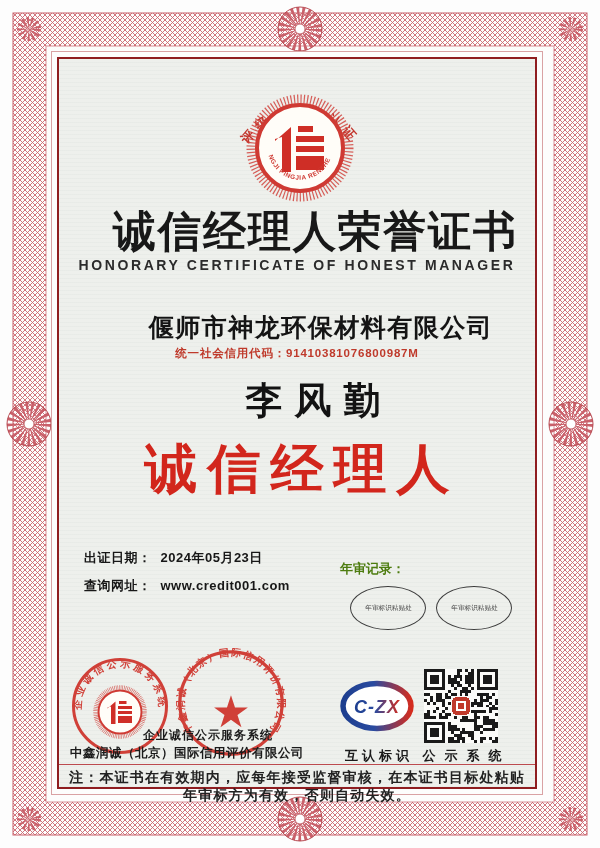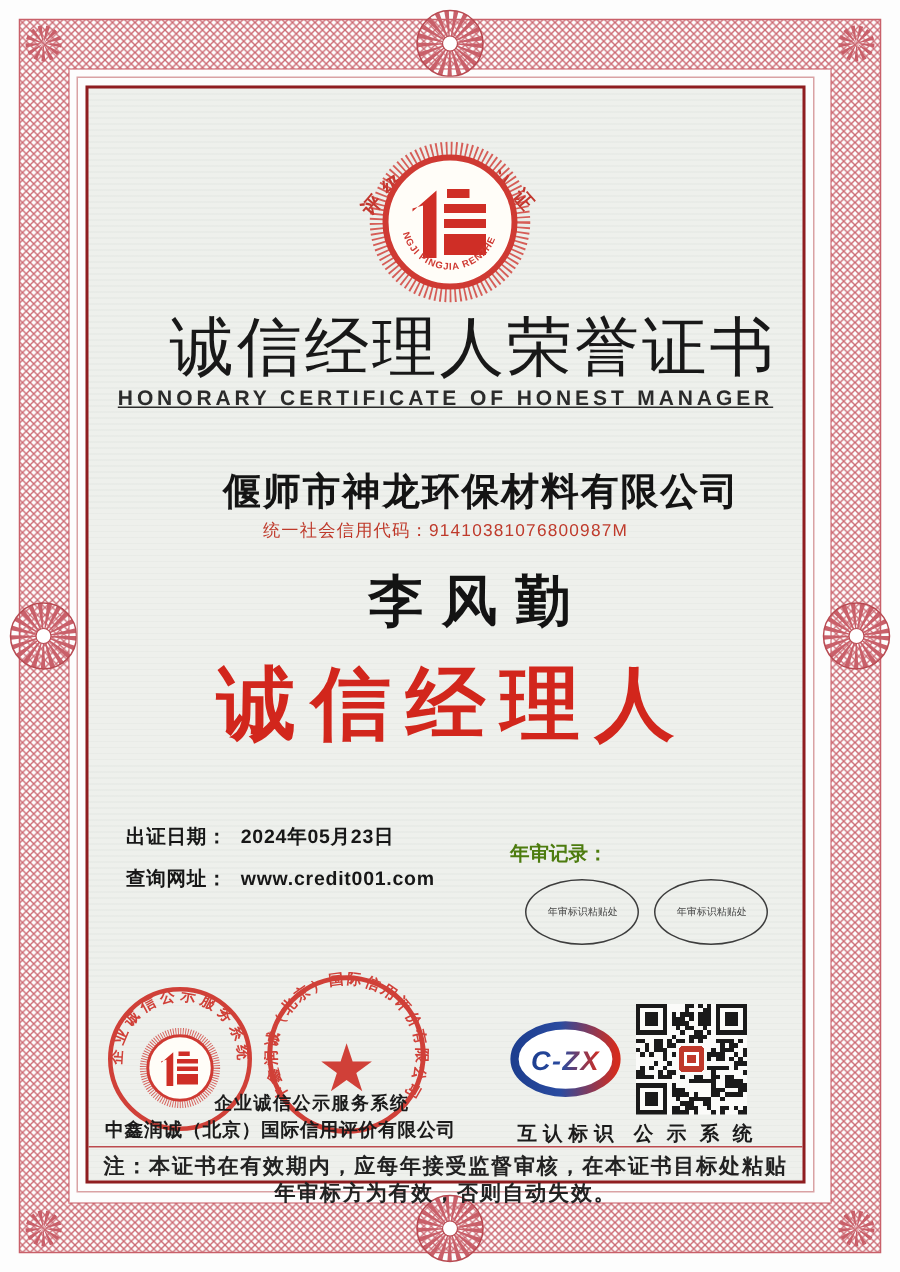--- a/index.html
+++ b/index.html
@@ -7,25 +7,25 @@
         font-family:"Liberation Sans","DejaVu Sans",sans-serif;}
   .abs{position:absolute;}
   
   .outer-line{left:51px;top:51px;right:57px;bottom:53px;border:1px solid #d9a2a4;}
   .frame{left:57px;top:57px;right:63px;bottom:59px;border:2px solid #8f1d20;background:#eef0ec;
          background-image:repeating-linear-gradient(0deg,rgba(185,195,190,.10) 0 1px,transparent 1px 4px);}
   
   .emb-arc-cn{font-size:13px;font-weight:900;fill:#c2372e;letter-spacing:5px;}
   .emb-arc-en{font-size:6.4px;font-weight:700;fill:#cf3a33;letter-spacing:.6px;}
   .seal-text{font-weight:900;fill:#d04038;}
-  .title{left:0;right:6px;top:203px;text-align:center;font-size:43px;font-weight:400;color:#181818;letter-spacing:2px;margin-left:37px;}
-  .subtitle{left:0;right:6px;top:257px;text-align:center;font-size:14px;font-weight:700;color:#2b2b2b;letter-spacing:2.6px;text-decoration:underline;}
+  .title{left:0;right:6px;top:203px;text-align:center;font-size:43px;font-weight:700;color:#181818;letter-spacing:2px;margin-left:37px;}
+  .subtitle{left:0;right:6px;top:257px;text-align:center;font-size:14px;font-weight:700;color:#2b2b2b;letter-spacing:2.6px;}
   .credit-code{top:282px;right:80px;font-size:12.5px;font-weight:900;color:#bf3a2b;letter-spacing:.5px;}
   .company{left:0;right:6px;top:311px;text-align:center;font-size:25px;font-weight:900;color:#141414;letter-spacing:1.5px;padding-left:48px;}
-  .uscc{left:0;right:6px;top:346px;text-align:center;font-size:11.5px;font-weight:400;color:#bf3a2b;letter-spacing:.8px;}
+  .uscc{left:0;right:6px;top:346px;text-align:center;font-size:11.5px;font-weight:700;color:#bf3a2b;letter-spacing:.8px;}
   .holder{left:0;right:6px;top:376px;text-align:center;font-size:37px;font-weight:900;color:#131313;letter-spacing:12px;text-indent:12px;padding-left:32px;}
   .honor{left:0;right:6px;top:434px;text-align:center;font-size:53px;font-weight:900;color:#d2261c;letter-spacing:10px;text-indent:10px;}
   .fields{left:84px;top:544px;}
   .field-row{line-height:27px;font-size:13px;font-weight:900;color:#171717;letter-spacing:.5px;}
   .field-row .lab{margin-right:9px;font-family:Liberation Mono, monospace;}
   .annual-label{left:340px;top:560px;font-size:13px;font-weight:900;color:#4d7c0f;font-family:Liberation Serif, serif;}
   .sticker{width:74px;height:42px;border:1.5px solid #3d3d3d;border-radius:50%;display:flex;align-items:center;justify-content:center;background:transparent;}
   .sticker span{font-size:7px;color:#4a4a4a;transform:scale(.95);white-space:nowrap;}
   .cap{font-weight:900;color:#1b1b1b;text-align:center;}
   .cap1{left:98px;width:220px;top:727px;font-size:12px;letter-spacing:1px;}

